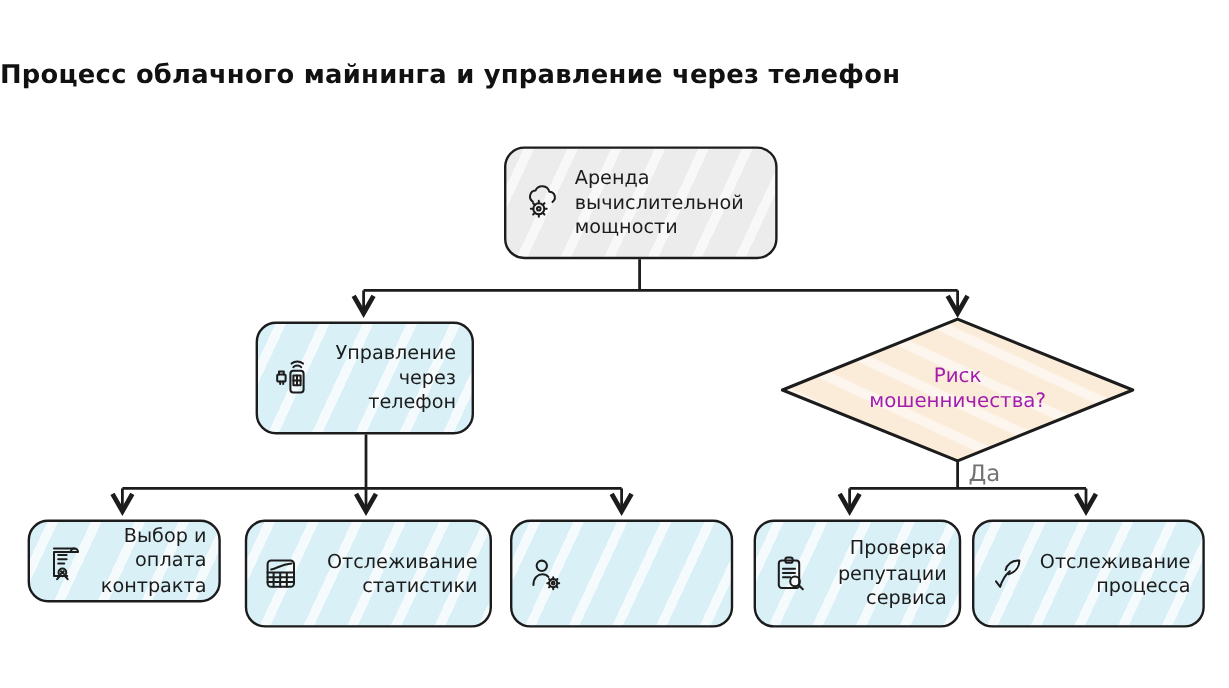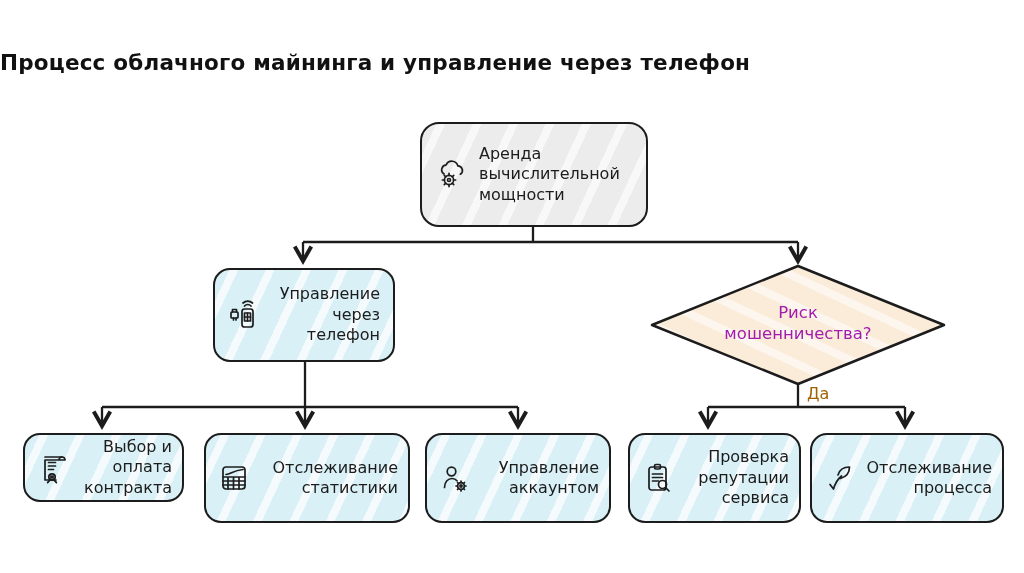--- a/index.html
+++ b/index.html
@@ -19,39 +19,39 @@
   .node .label{font-size:16px;line-height:1.28;color:#1c1c1c;}
   .fill-cyan{
     background-color:#d8f0f6;
     background-image:repeating-linear-gradient(115deg,rgba(255,255,255,0) 0 13px,rgba(255,255,255,.75) 13px 21px,rgba(255,255,255,0) 21px 33px);
     text-align:right;
   }
   .fill-gray{
     background-color:#ececec;
     background-image:repeating-linear-gradient(115deg,rgba(255,255,255,0) 0 13px,rgba(255,255,255,.65) 13px 21px,rgba(255,255,255,0) 21px 33px);
   }
-  .n-rent{left:420px;top:122px;width:228px;height:105px;border-radius:19px;}
+  .n-rent{left:420px;top:122px;width:228px;height:94px;}
   .n-phone{left:213px;top:268px;width:182px;height:94px;}
   .n-contract{left:23px;top:433px;width:161px;height:69px;}
   .n-stats{left:204px;top:433px;width:206px;height:90px;}
   .n-account{left:425px;top:433px;width:186px;height:90px;}
   .n-reputation{left:628px;top:433px;width:173px;height:90px;}
   .n-continue{left:810px;top:433px;width:194px;height:90px;}
   .w-rent{max-width:152px;}
   .w-phone{max-width:112px;}
   .w-contract{max-width:96px;}
   .w-stats{max-width:152px;}
   .w-account{max-width:122px;}
   .w-reputation{max-width:106px;}
   .w-continue{max-width:138px;}
   .diamond-label{
     position:absolute;left:708px;top:302px;width:180px;text-align:center;
     font-size:16.5px;line-height:1.3;color:#a21caf;
   }
-  .yes-label{position:absolute;left:807px;top:384px;font-size:16px;color:#a16207;}
+  .yes-label{position:absolute;left:807px;top:384px;font-size:19px;color:#737373;}
   .icon{flex:0 0 auto;display:inline-flex;}
   .icon svg{stroke:#1c1c1c;fill:none;stroke-width:1.7;stroke-linecap:round;stroke-linejoin:round;}
 </style>
 </head>
 <body>
 
 <div class="canvas">
 
   <div class="title">Процесс облачного майнинга и управление через телефон</div>
 
@@ -141,21 +141,20 @@
   <div class="node fill-cyan n-account">
     <span class="icon">
       <svg width="32" height="32" viewBox="0 0 32 32">
         <circle cx="12.5" cy="9.5" r="4.3"></circle>
         <path d="M5.5,25.5 c0,-6 3.8,-9 7.5,-9 c2.2,0 4,1 5,2.3"></path>
         <circle cx="22" cy="24" r="3.4"></circle>
         <circle cx="22" cy="24" r="1.1"></circle>
         <path d="M25.4,24 L27,24 M24.4,26.4 L25.5,27.5 M22,27.4 L22,29 M19.6,26.4 L18.5,27.5 M18.6,24 L17,24 M19.6,21.6 L18.5,20.5 M22,20.6 L22,19 M24.4,21.6 L25.5,20.5"></path>
       </svg>
     </span>
-    <span class="label w-account">Управление аккаунтом</span>
   </div>
 
   <div class="node fill-cyan n-reputation">
     <span class="icon">
       <svg width="32" height="34" viewBox="0 0 32 34">
         <rect x="7" y="6" width="17" height="23" rx="2.5"></rect>
         <rect x="12.5" y="3.5" width="6" height="4.5" rx="1.5"></rect>
         <path d="M10.5,13 h10 M10.5,16.5 h10 M10.5,20 h6"></path>
         <circle cx="20.5" cy="23.5" r="4"></circle>
         <path d="M23.5,26.5 l3.5,3.5"></path>

